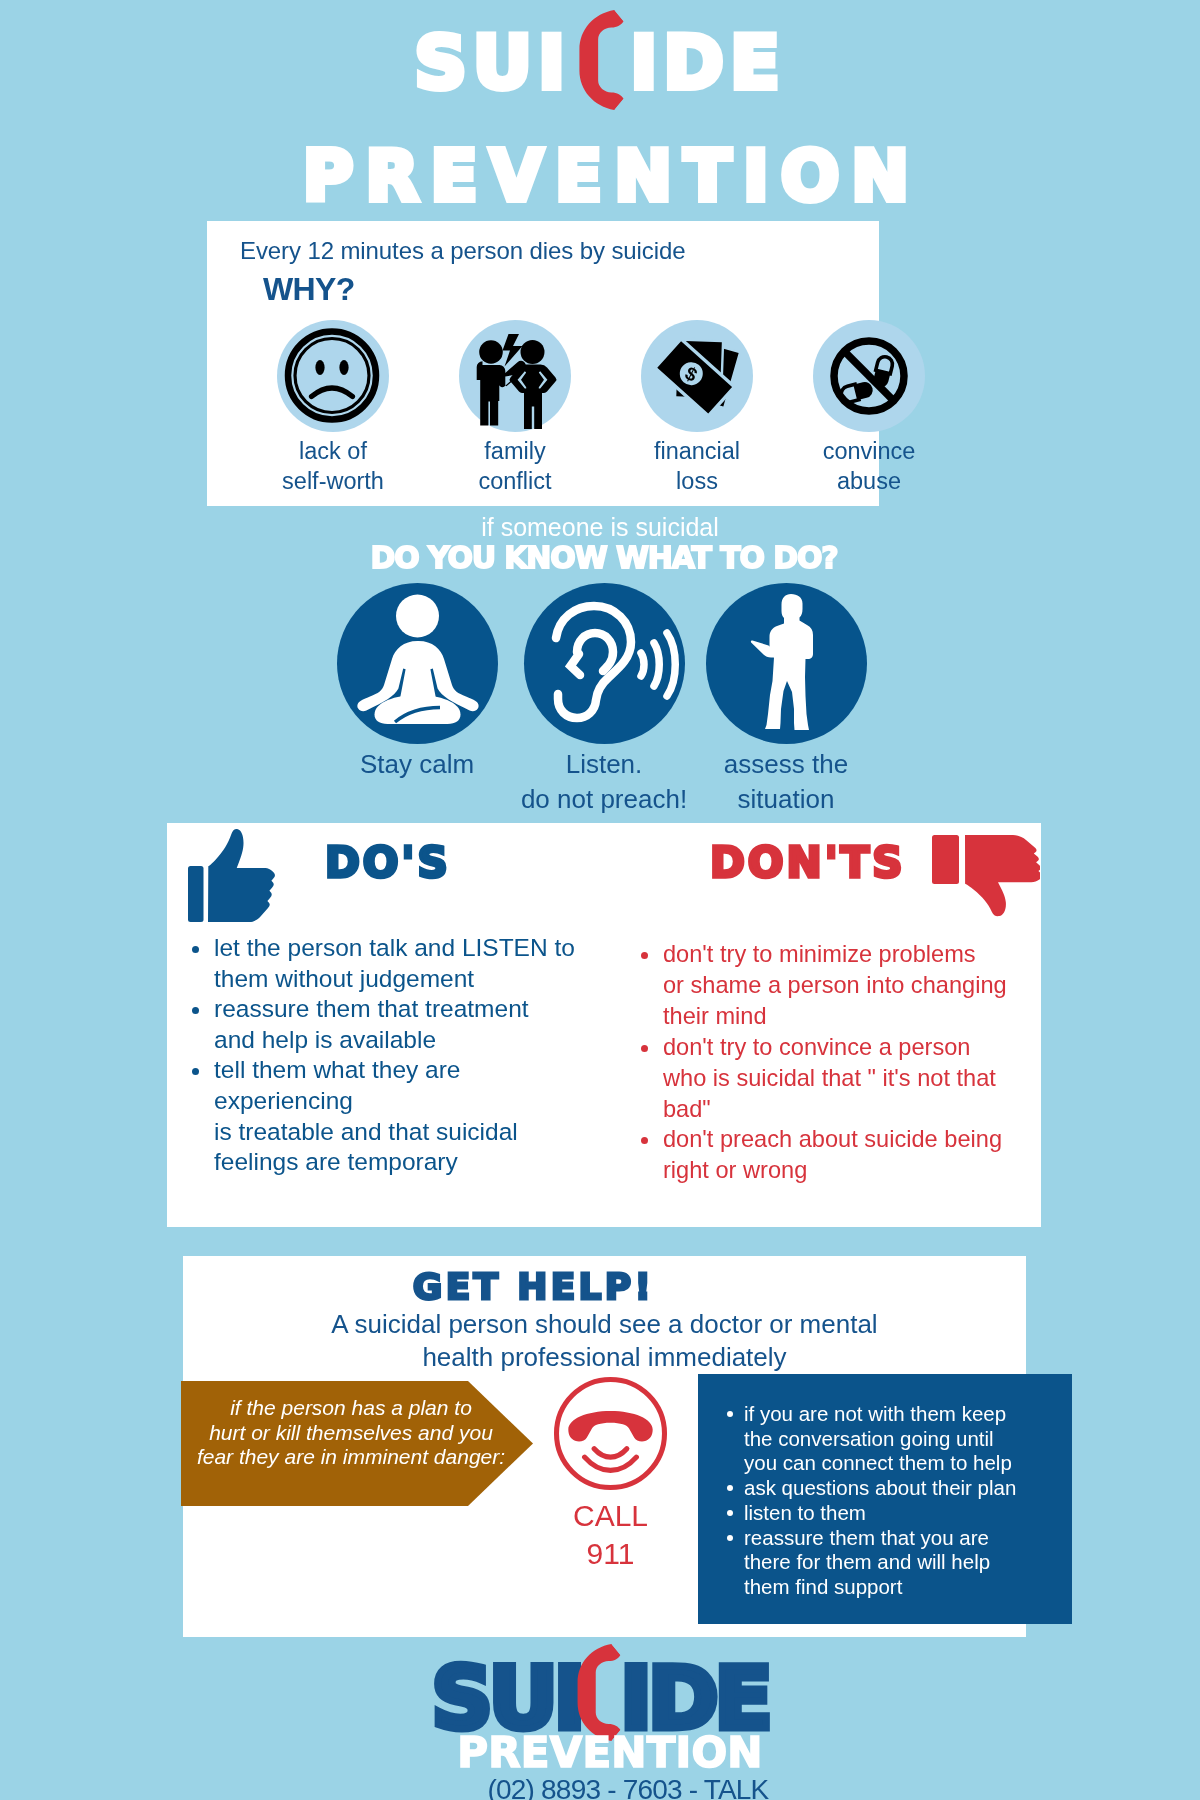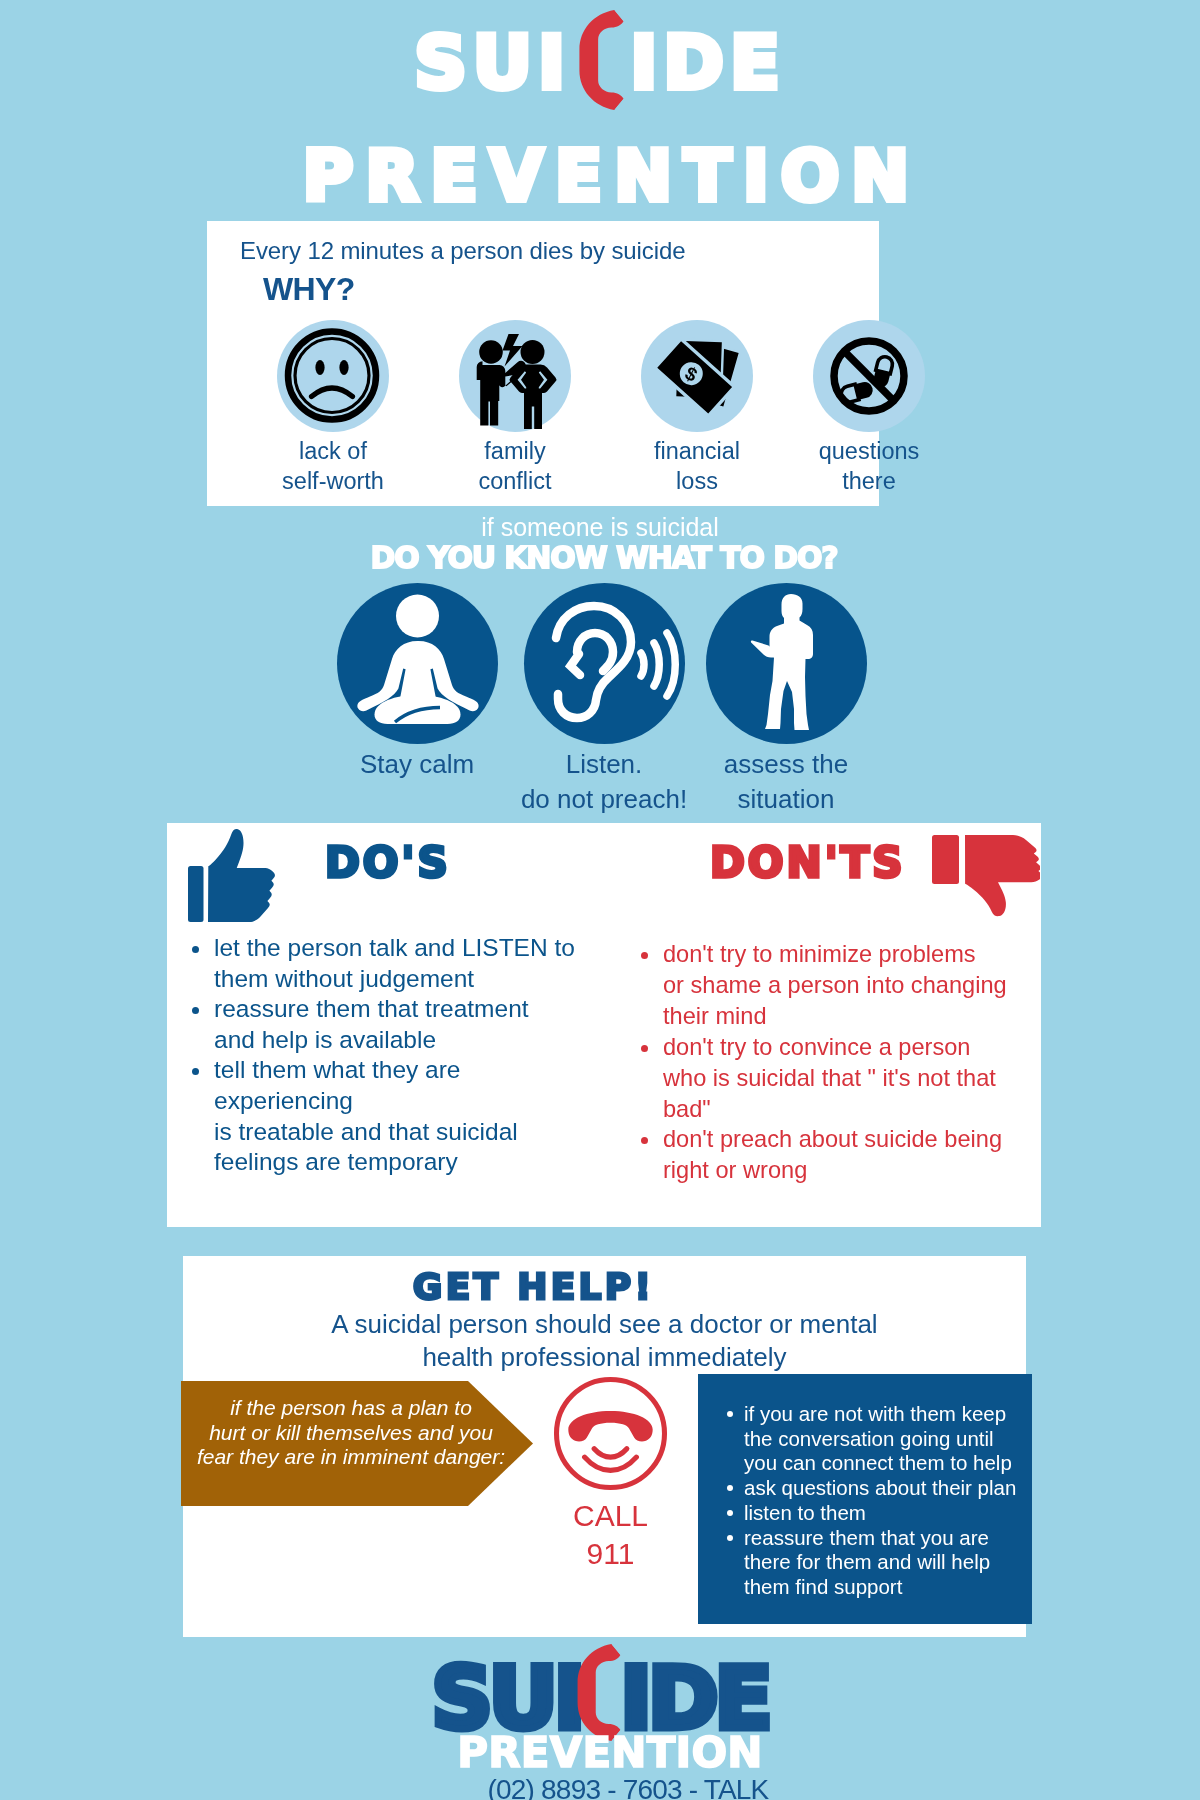--- a/index.html
+++ b/index.html
@@ -56,21 +56,21 @@
   #gethelp{left:183px;top:1256px;width:843px;height:381px;background:#fff;}
   #ghtitle{left:0;top:13px;width:701px;text-align:center;font-family:"DejaVu Sans",sans-serif;font-size:36px;font-weight:bold;color:#15538c;letter-spacing:3.3px;line-height:36px;-webkit-text-stroke:2.8px #15538c;}
   #ghsub{left:0;top:52px;width:843px;text-align:center;font-size:26px;color:#15538c;line-height:33px;white-space:pre-line;}
   #ghArrow{left:-2px;top:125px;width:352px;height:125px;background:#a16207;
       clip-path:polygon(0 0, 287px 0, 352px 62.5px, 287px 125px, 0 125px);font-style:italic;}
   #ghArrowText{position:absolute;left:2px;top:15px;width:336px;text-align:center;color:#fff;font-size:21px;line-height:24.5px;white-space:pre-line;}
   #ghCall{left:350px;top:119px;width:155px;text-align:center;}
   #ghPhoneIcon{display:block;width:117px;height:117px;margin:0 auto;}
   #ghCallLabel{margin-top:9px;font-size:30px;color:#d7333c;line-height:30px;}
   #ghCallNumber{margin-top:8px;font-size:30px;color:#d7333c;line-height:30px;}
-  #ghBox{left:515px;top:118px;width:334px;height:250px;background:#0b548b;}
+  #ghBox{left:515px;top:118px;width:374px;height:250px;background:#0b548b;}
   #ghBox ul{position:absolute;left:29px;top:28px;width:310px;color:#fff;font-size:20.5px;line-height:24.7px;}
   #ghBox ul li{padding-left:17px;}
   #ghBox ul li:before{left:0px;top:9px;width:6px;height:6px;}
 
   
   #ftr{left:0;top:1660px;width:1200px;text-align:center;}
   .frow{display:inline-flex;align-items:flex-start;justify-content:center;height:100px;}
   .ftrword{font-family:"DejaVu Sans",sans-serif;font-size:85px;font-weight:bold;color:#15538c;letter-spacing:-4px;line-height:78px;display:block;-webkit-text-stroke:7px #15538c;}
   .ftrphone{display:block;width:50px;height:99px;margin:0 -4px 0 -7px;position:relative;top:-17px;}
   #ftr2{left:10px;top:1732px;width:1200px;text-align:center;font-family:"DejaVu Sans",sans-serif;font-size:42px;font-weight:bold;color:#fff;letter-spacing:0.2px;line-height:42px;-webkit-text-stroke:1.7px #fff;}
@@ -161,21 +161,21 @@
           <g transform="rotate(-14 44 72)">
             <path d="M36 64 a8 8 0 0 0 0 16 h8 v-16 z" fill="none" stroke="#000" stroke-width="3.6"></path>
             <path d="M44 64 h8 a8 8 0 0 1 0 16 h-8 z" fill="#000"></path>
           </g>
           <g fill="none" stroke="#000">
             <circle cx="56" cy="56" r="35" stroke-width="7.5"></circle>
             <line x1="31.2" y1="31.2" x2="80.8" y2="80.8" stroke-width="7.5"></line>
           </g>
         </svg>
       </div>
-      <div class="whylabel"><span>questions</span><br><span>there</span></div>
+      <div class="whylabel"><span>convince</span><br><span>abuse</span></div>
     </div>
   </div>
 
   <div class="abs" id="ifsome">if someone is suicidal</div>
   <div class="abs" id="knowq">DO YOU KNOW WHAT TO DO?</div>
 
   <div class="kitem" style="left:302px">
     <div class="kcirc">
       <svg viewBox="0 0 161 161" width="161" height="161">
         <g fill="#fff">

